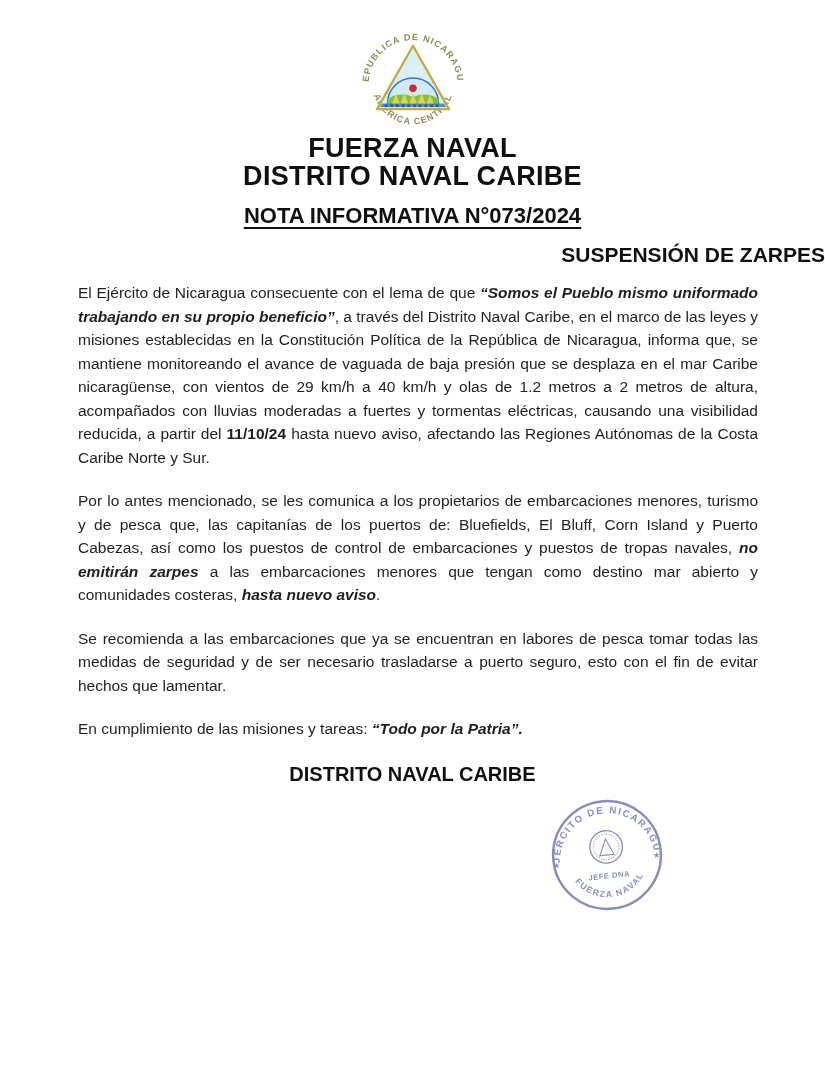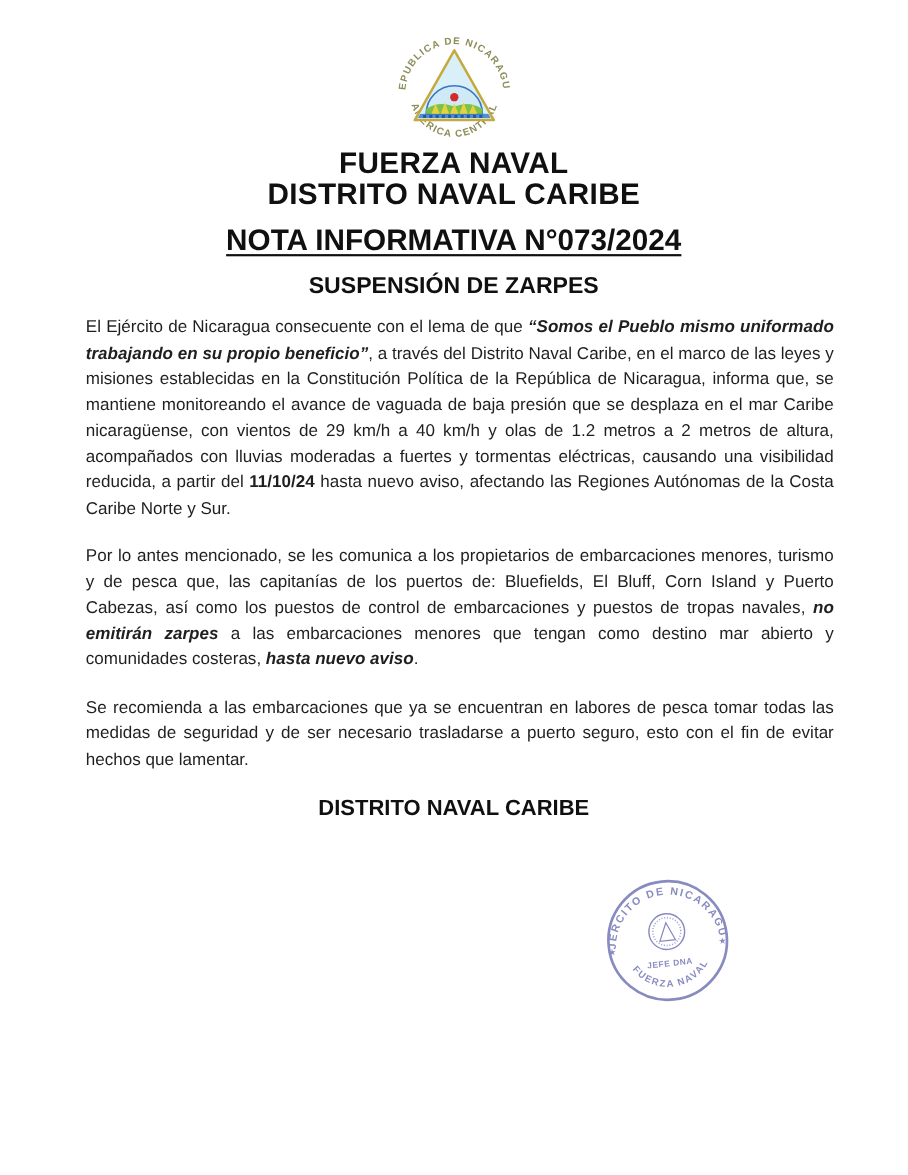--- a/index.html
+++ b/index.html
@@ -15,27 +15,27 @@
   }
   .emblem { display:block; margin: 24px auto 4px auto; width: 116px; height: 106px; }
   .org-line {
     text-align: center;
     font-weight: 700;
     font-size: 27px;
     line-height: 28px;
     color: #101010;
     letter-spacing: 0.3px;
   }
-  .doc-title { text-align:center; margin-top: 13px; font-size: 27px; font-weight: 700; color:#101010; }
+  .doc-title { text-align:center; margin-top: 13px; font-size: 22px; font-weight: 700; color:#101010; }
   .doc-title span {
     text-decoration: underline;
     text-decoration-thickness: 2px;
     text-underline-offset: 4px;
   }
-  .subject { text-align:center; margin-top: 14px; font-size: 21px; font-weight: 700; color:#101010; }
+  .subject { text-align:right; margin-top: 14px; font-size: 21px; font-weight: 700; color:#101010; }
   .content {
     padding: 0 67px;
     margin-top: 14px;
     font-size: 15.5px;
     line-height: 23.5px;
     text-align: justify;
     margin-left: 11px;
   }
   .content p { margin: 0 0 20px 0; }
   .rn  { font-weight: 400; font-style: normal; }
@@ -112,20 +112,21 @@
   </div>
   <div class="subject">SUSPENSIÓN DE ZARPES</div>
 
   <div class="content">
     <p><span class="rn">El Ejército de Nicaragua consecuente con el lema de que </span><span class="rbi">“Somos el Pueblo mismo uniformado trabajando en su propio beneficio”</span><span class="rn">, a través del Distrito Naval Caribe, en el marco de las leyes y misiones establecidas en la Constitución Política de la República de Nicaragua, informa que, se mantiene monitoreando el avance de vaguada de baja presión que se desplaza en el mar Caribe nicaragüense, con vientos de 29 km/h a 40 km/h y olas de 1.2 metros a 2 metros de altura, acompañados con lluvias moderadas a fuertes y tormentas eléctricas, causando una visibilidad reducida, a partir del </span><span class="rb">11/10/24</span><span class="rn"> hasta nuevo aviso, afectando las Regiones Autónomas de la Costa Caribe Norte y Sur.</span></p>
 
     <p><span class="rn">Por lo antes mencionado, se les comunica a los propietarios de embarcaciones menores, turismo y de pesca que, las capitanías de los puertos de: Bluefields, El Bluff, Corn Island y Puerto Cabezas, así como los puestos de control de embarcaciones y puestos de tropas navales, </span><span class="rbi">no emitirán zarpes</span><span class="rn"> a las embarcaciones menores que tengan como destino mar abierto y comunidades costeras, </span><span class="rbi">hasta nuevo aviso</span><span class="rn">.</span></p>
 
     <p><span class="rn">Se recomienda a las embarcaciones que ya se encuentran en labores de pesca tomar todas las medidas de seguridad y de ser necesario trasladarse a puerto seguro, esto con el fin de evitar hechos que lamentar.</span></p>
 
+    <p><span class="rn">En cumplimiento de las misiones y tareas: </span><span class="rbi">“Todo por la Patria”.</span></p>
 
 
   </div>
 
   <div class="signature">
     <div>DISTRITO NAVAL CARIBE</div>
   </div>
 
   <svg class="seal" viewBox="0 0 120 120" aria-hidden="true">
     <defs>

